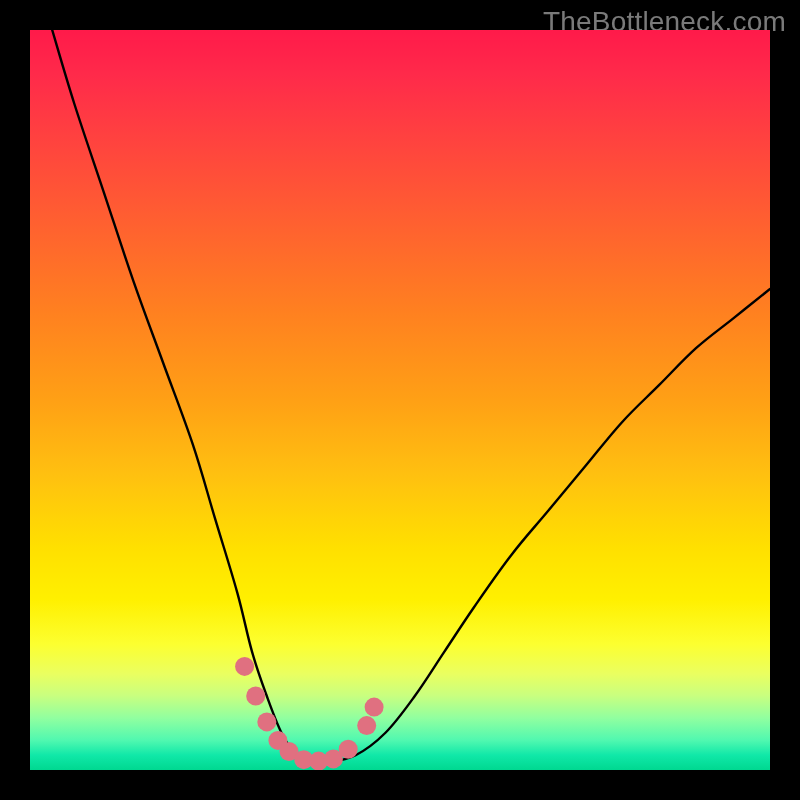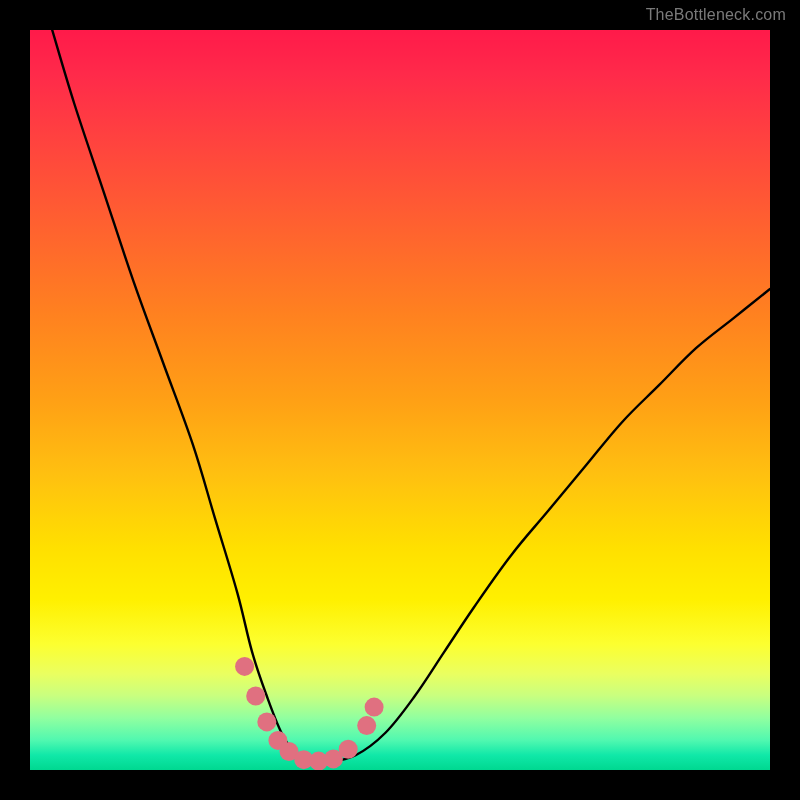--- a/index.html
+++ b/index.html
@@ -33,21 +33,21 @@
       #50f8b0 96%,
       #10e8a8 98%,
       #00d890 100%
     );
   }
   .watermark {
     position: absolute;
     top: 6px;
     right: 14px;
     font-family: Arial, Helvetica, sans-serif;
-    font-size: 16px;
+    font-size: 28px;
     color: #7a7a7a;
     letter-spacing: 0.2px;
     font-weight: 400;
   }
   svg.curve {
     position: absolute;
     left: 0; top: 0;
     width: 100%;
     height: 100%;
   }

